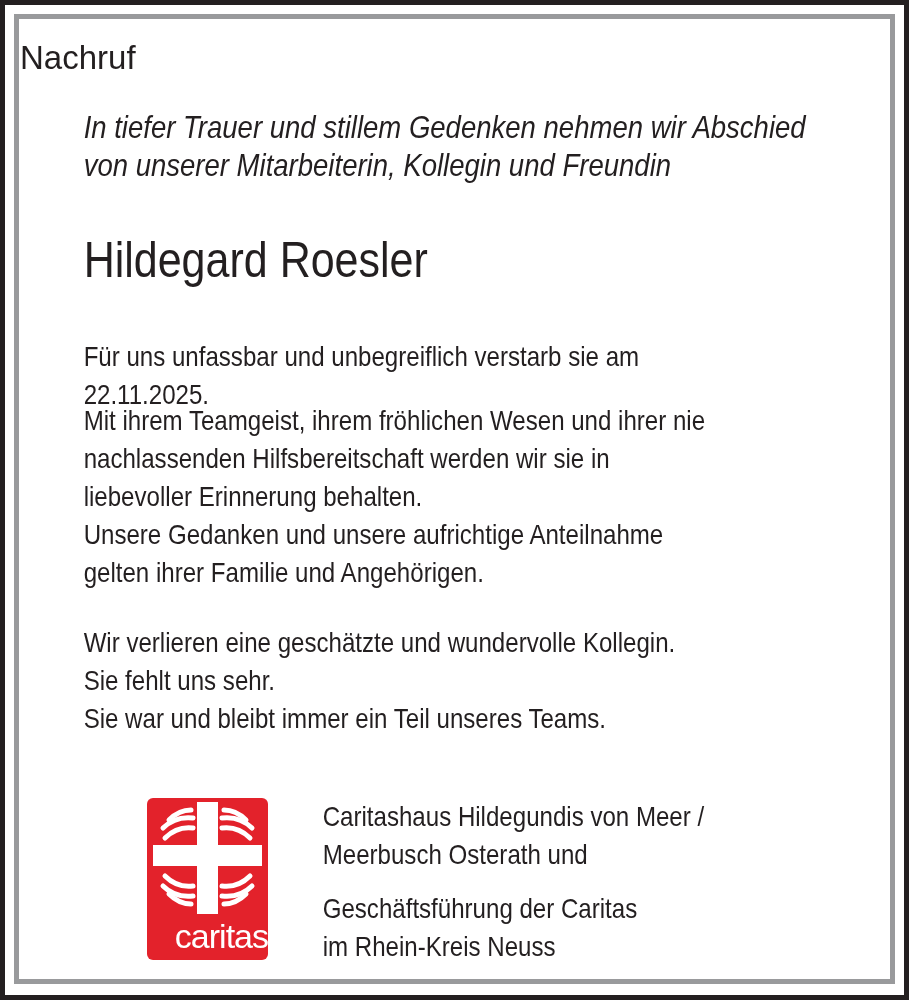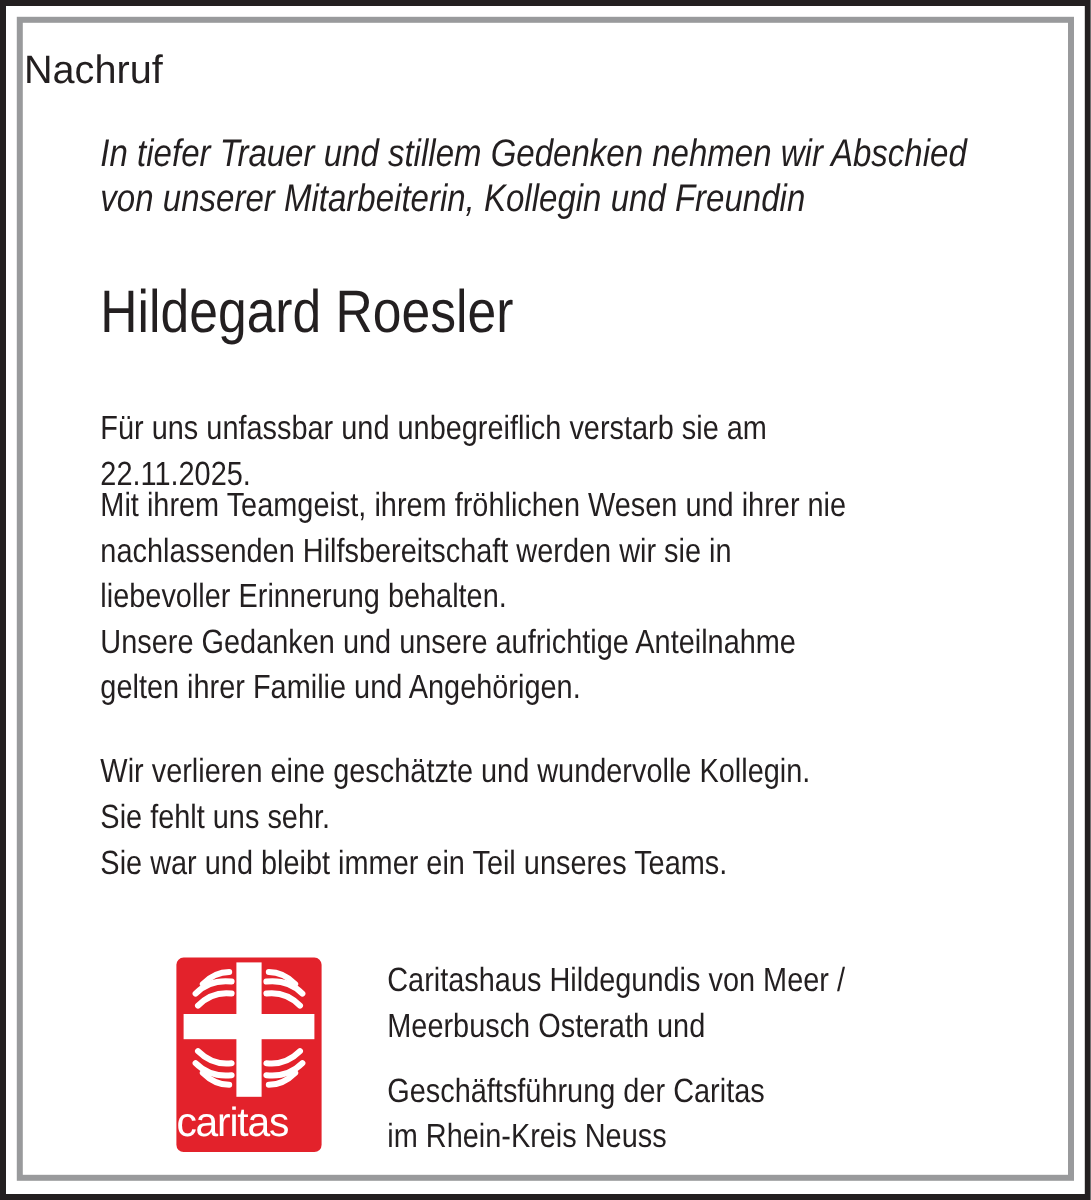--- a/index.html
+++ b/index.html
@@ -28,21 +28,21 @@
     .para .line { transform: scaleX(0.86); }
     .p1 { top: 338px; }
     .p2 { top: 402px; }
     .p3 { top: 624px; }
     .logo {
       position: absolute; left: 147px; top: 798px; width: 121px; height: 162px;
       background: #e3222b; border-radius: 6px;
     }
     .logo svg { position: absolute; left: 0; top: 0; }
     .logo-text {
-      position: absolute; left: 0; width: 121px; top: 118px; text-align: left;
+      position: absolute; left: 0; width: 121px; top: 118px; text-align: right;
       font-family: "Liberation Sans", sans-serif; color: #fff; font-size: 34px; line-height: 40px;
       letter-spacing: -1px;
     }
     .sig { font-size: 28px; line-height: 38px; left: 260px; width: 610px; }
     .sig .line { transform: scaleX(0.86); }
     .s1 { top: 798px; }
     .s2 { top: 890px; }
   </style>
 </head>
 <body>

